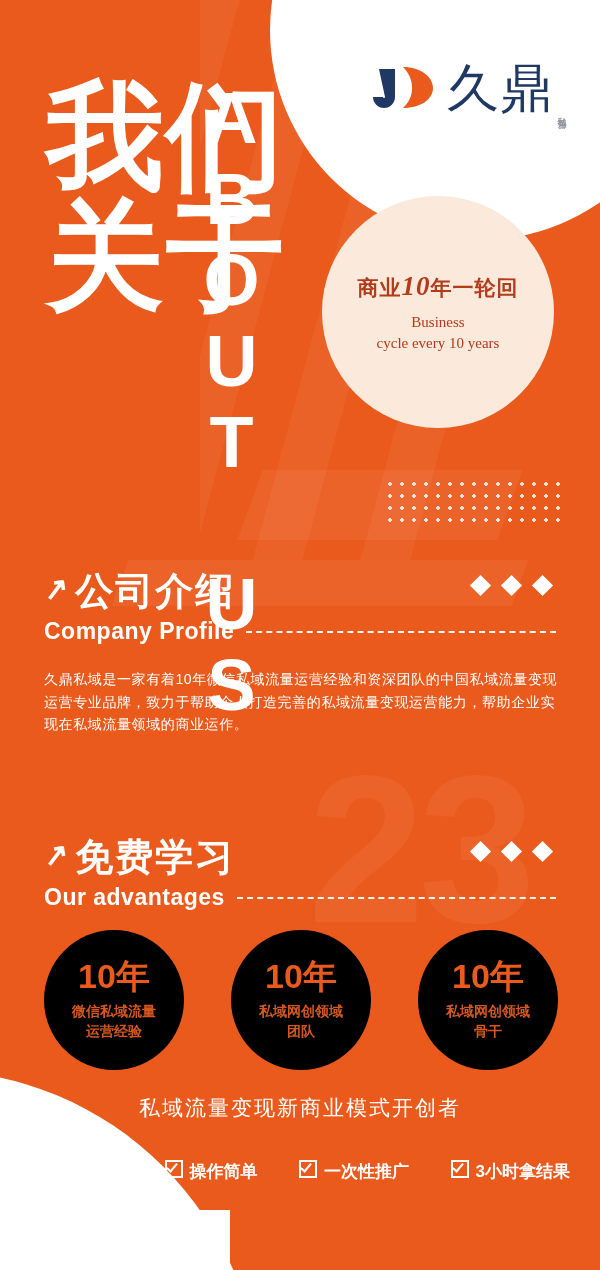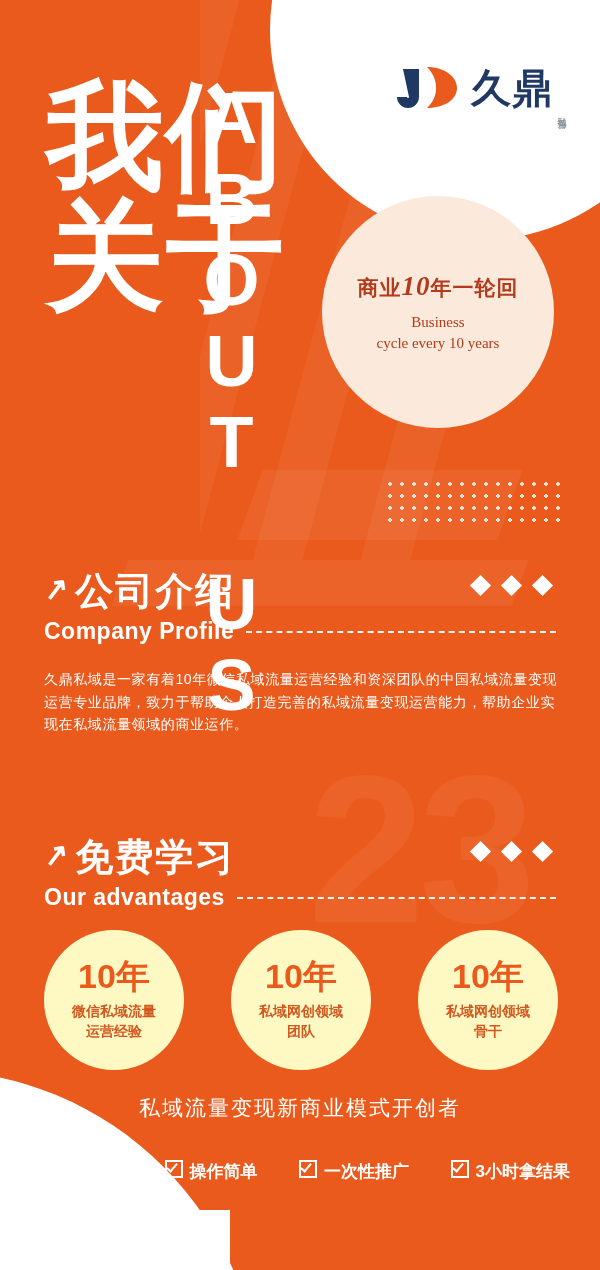--- a/index.html
+++ b/index.html
@@ -104,22 +104,22 @@
     height: 60px;
   }
   .logo-mark {
     width: 66px;
     height: 54px;
     position: relative;
     margin-right: 8px;
   }
   .logo-text {
     color: #1f3864;
-    font-size: 40px;
-    font-weight: bold;
+    font-size: 52px;
+    font-weight: normal;
     letter-spacing: 1px;
     line-height: 1;
   }
   .logo-sub {
     color: #8a8f9a;
     font-size: 9px;
     writing-mode: vertical-rl;
     letter-spacing: 1px;
     margin-left: 4px;
     line-height: 1;
@@ -274,21 +274,21 @@
     left: 44px;
     top: 930px;
     width: 514px;
     display: flex;
     justify-content: space-between;
   }
   .badge {
     width: 140px;
     height: 140px;
     border-radius: 50%;
-    background: #fef9c3;
+    background: #000000;
     display: flex;
     flex-direction: column;
     align-items: center;
     justify-content: center;
     box-shadow: 0 0 0 0 rgba(0,0,0,0);
   }
   .badge-num {
     color: #ea5a1c;
     font-size: 34px;
     font-weight: bold;

